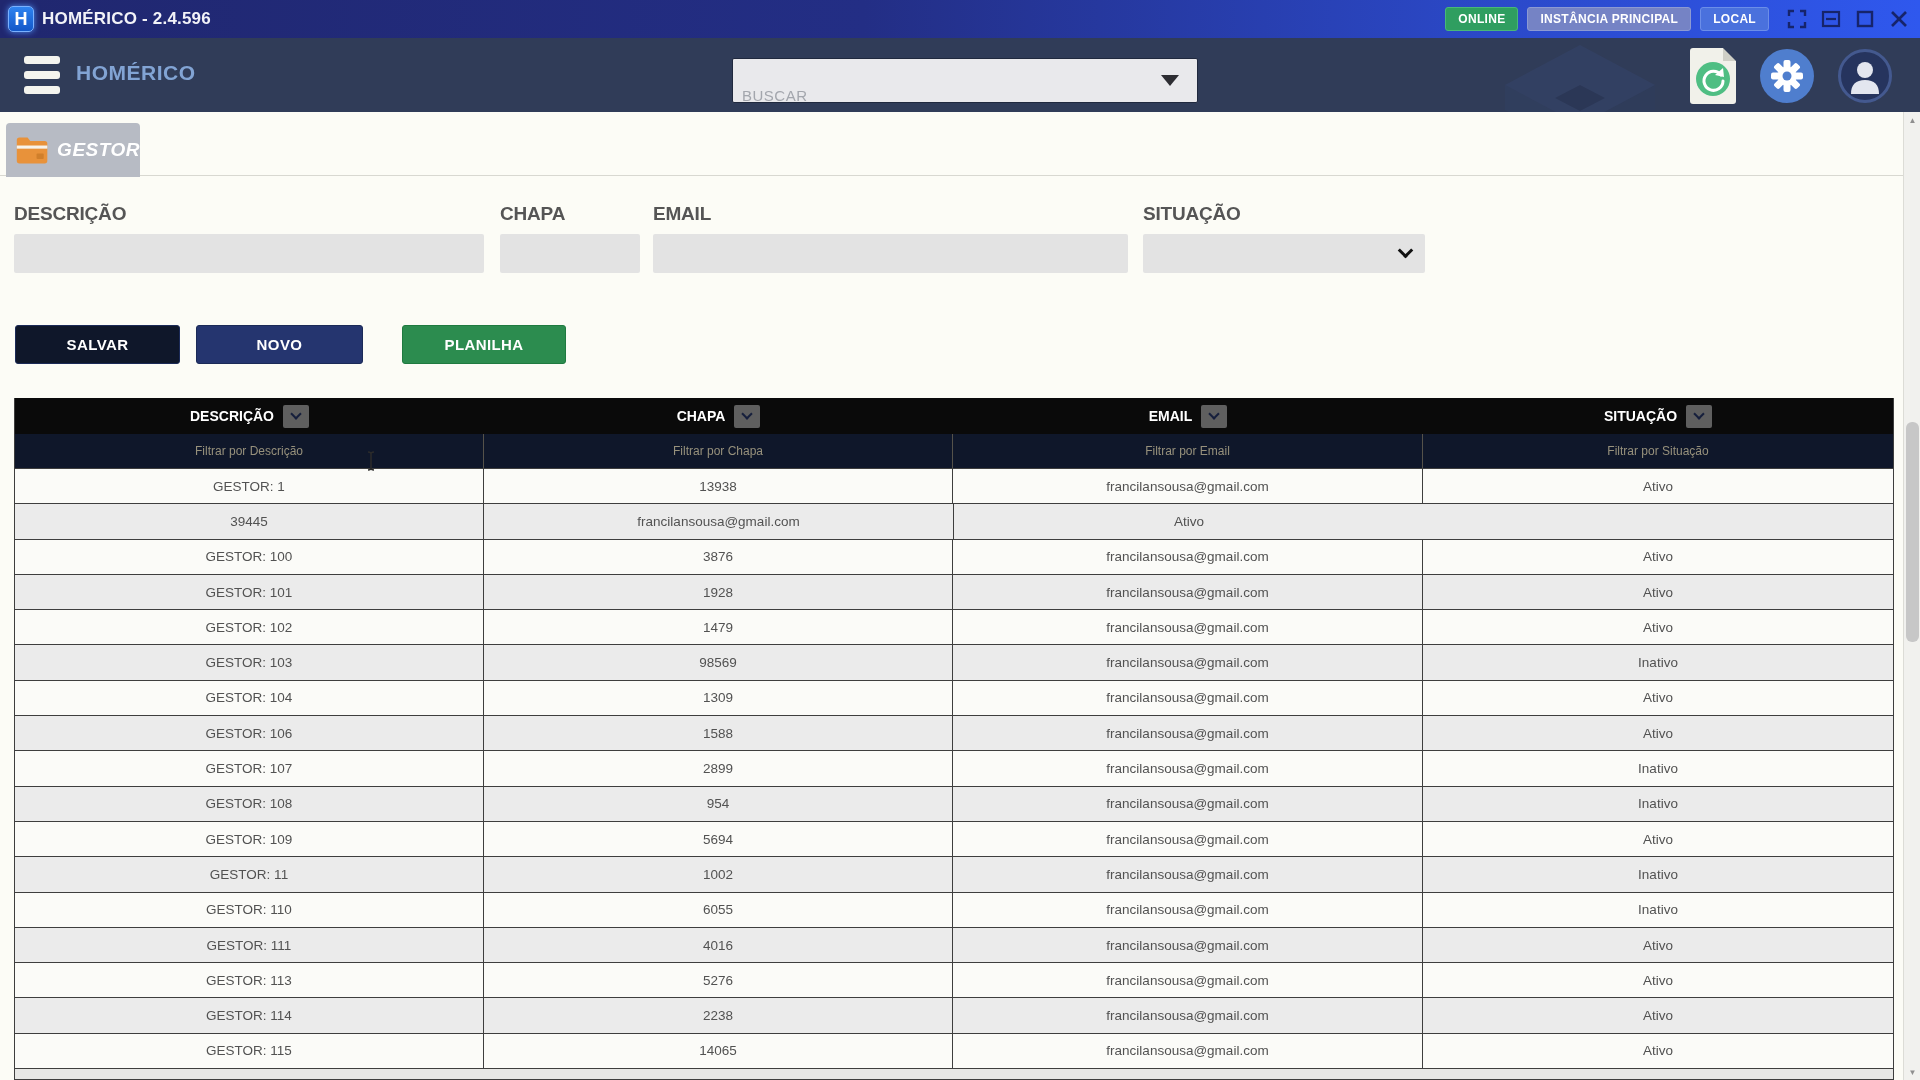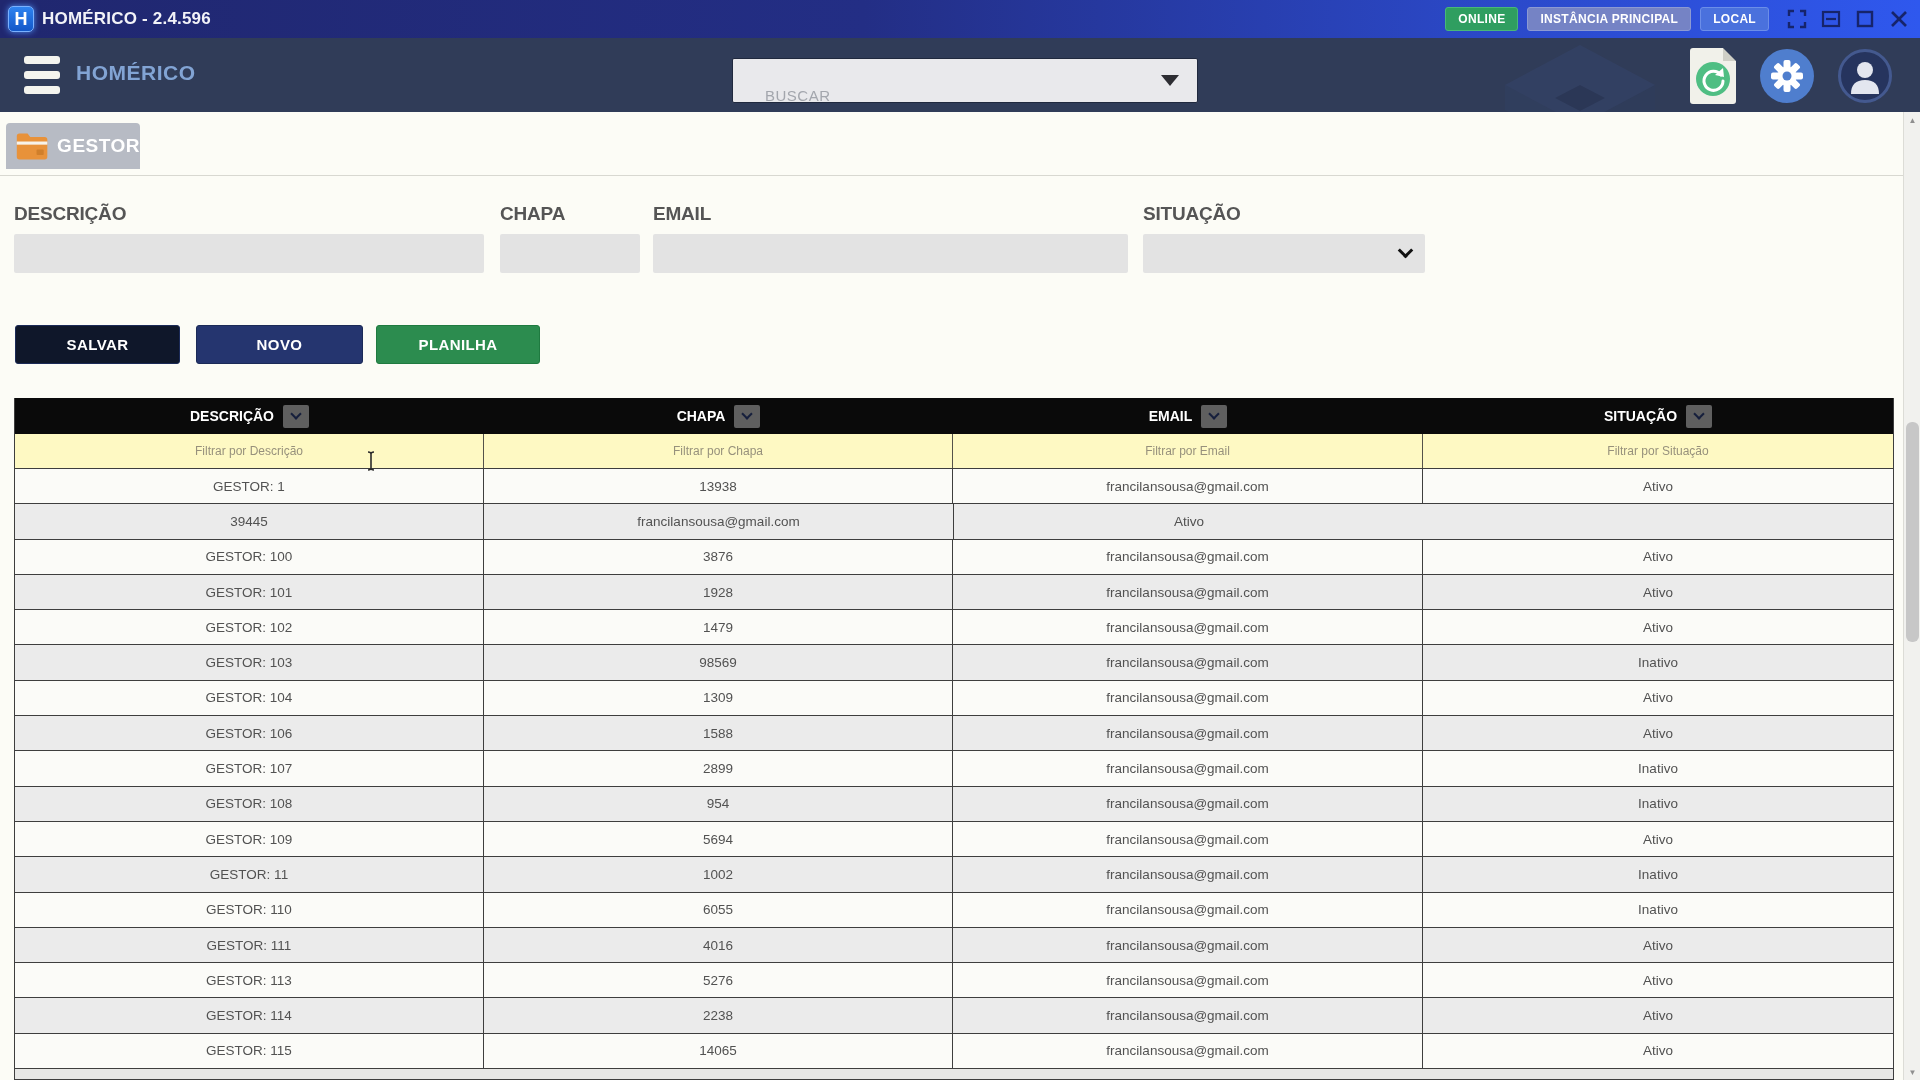--- a/index.html
+++ b/index.html
@@ -29,71 +29,71 @@
     background:#303c58; }
   .hamburger { position:absolute; left:24px; top:18px; width:36px; height:38px;
     display:flex; flex-direction:column; justify-content:space-between; cursor:pointer; }
   .hamburger span { display:block; height:8px; border-radius:3px; background:#f4f4ee; }
   .brand { position:absolute; left:76px; top:23px; color:#82a4d4; font-size:21px;
     font-weight:bold; letter-spacing:0.5px; }
   .search-wrap { position:absolute; left:732px; top:20px; width:466px; height:45px;
     background:#e9e9ec; border:1px solid #20293e; border-radius:2px;
     display:flex; align-items:center; }
   .search-input { flex:1; height:100%; background:transparent; border:none; outline:none;
-    padding:0 32px; font-size:15px; color:#333; font-family:"Liberation Sans",sans-serif;margin-top:30px; }
+    padding:0 9px; font-size:15px; color:#333; font-family:"Liberation Sans",sans-serif;margin-top:30px; }
   .search-input::placeholder { color:#a3a6ad; letter-spacing:0.5px; }
   .search-arrow { width:0; height:0; margin-right:18px;
     border-left:9px solid transparent; border-right:9px solid transparent;
     border-top:11px solid #2d2d33; }
   .nav-watermark { position:absolute; left:1495px; top:2px; opacity:0.45; }
   .nav-icons { position:absolute; right:28px; top:10px; display:flex; align-items:center; gap:24px; }
   .doc-icon { position:relative; width:46px; height:56px; background:#f1f1ea; border-radius:3px; }
   .doc-icon .fold { position:absolute; right:0; top:0; width:0; height:0;
     border-left:13px solid #cfcfc6; border-top:13px solid #303c58; }
   .doc-icon .refresh { position:absolute; left:4px; top:12px; }
   .circle-btn { width:54px; height:54px; border-radius:50%;
     display:flex; align-items:center; justify-content:center; }
   .gear-btn { background:#4f7ece; }
   .avatar-btn { background:#26345e; border:3px solid #44598f; }
 
   
   .page { position:absolute; left:0; top:112px; width:1920px; height:968px; background:#fcfcf6; }
   .tabstrip { position:absolute; left:0; top:0; width:1920px; height:64px;
     border-bottom:1px solid #d8d8d1; }
-  .tab { position:absolute; left:6px; top:11px; width:134px; height:46px;
-    background:#b7bbc4; border-radius:4px 4px 0 0; display:flex; align-items:center; }
+  .tab { position:absolute; left:6px; top:11px; width:134px; height:54px;
+    background:#b7bbc4; border-radius:4px 4px 0 0; display:flex; align-items:center;font-style:italic; }
   .tab-label { color:#fff; font-weight:bold; font-size:19px; letter-spacing:0.5px; margin-left:8px; }
 
   .field-label { position:absolute; color:#555; font-size:19px; font-weight:bold; letter-spacing:-0.2px; }
   .field-input { position:absolute; height:39px; background:#e3e3e3; border:none; outline:none;
     border-radius:2px; padding:0 10px; font-size:15px; color:#333;
     font-family:"Liberation Sans",sans-serif; top:122px; }
   .select-box { position:absolute; top:122px; height:39px; background:#e3e3e3; border-radius:2px;
     display:flex; align-items:center; justify-content:flex-end; cursor:pointer; }
   .select-chev { width:11px; height:11px; border-right:3px solid #111; border-bottom:3px solid #111;
     transform:rotate(45deg); margin-right:14px; margin-top:-6px; }
 
   .btn { position:absolute; top:213px; height:39px; border-radius:3px; color:#fff;
     font-weight:bold; font-size:15px; letter-spacing:0.4px; border:none; cursor:pointer;
     font-family:"Liberation Sans",sans-serif; }
   .btn-salvar { left:15px; width:165px; background:#0f172a; border:1px solid #1b2a57; }
   .btn-novo { left:196px; width:167px; background:#25356f; border:1px solid #1b2a57; }
-  .btn-planilha { left:376px; width:164px; background:#2c8c4f; border:1px solid #1f7a40; }
+  .btn-planilha { left:402px; width:164px; background:#2c8c4f; border:1px solid #1f7a40; }
 
   
   .gtable { position:absolute; left:14px; top:286px; width:1880px;
     border:1px solid #3e3e3e; border-top:none; }
   .thead { display:flex; height:36px; background:#0a0a0a; }
   .th { display:flex; align-items:center; justify-content:center; gap:9px;
     color:#fff; font-weight:bold; font-size:14px; }
   .th-dd { width:26px; height:23px; background:#5f5f5f; border-radius:2px;
     display:flex; align-items:center; justify-content:center; cursor:pointer; }
   .th-dd i { width:8px; height:8px; border-right:2.5px solid #161f3c;
     border-bottom:2.5px solid #161f3c; transform:rotate(45deg); margin-top:-4px; }
-  .frow { display:flex; height:35px; background:#fef9c3; border-bottom:1px solid #3e3e3e; }
+  .frow { display:flex; height:35px; background:#0f172a; border-bottom:1px solid #3e3e3e; }
   .fcell { border-right:1px solid #55524a; }
   .fcell:last-child { border-right:none; }
   .fcell input { width:100%; height:100%; background:transparent; border:none; outline:none;
     text-align:center; font-size:12px; color:#6b6b5e; font-family:"Liberation Sans",sans-serif; }
   .fcell input::placeholder { color:#97917c; }
   .trow { display:flex; height:35.3px; border-bottom:1px solid #3e3e3e; }
   .trow:nth-child(odd) { background:#fbfbf8; }
   .trow:nth-child(even) { background:#ebebeb; }
   .tcell { display:flex; align-items:center; justify-content:center;
     font-size:13.5px; color:#525252; border-right:1px solid #3e3e3e; overflow:hidden; }

